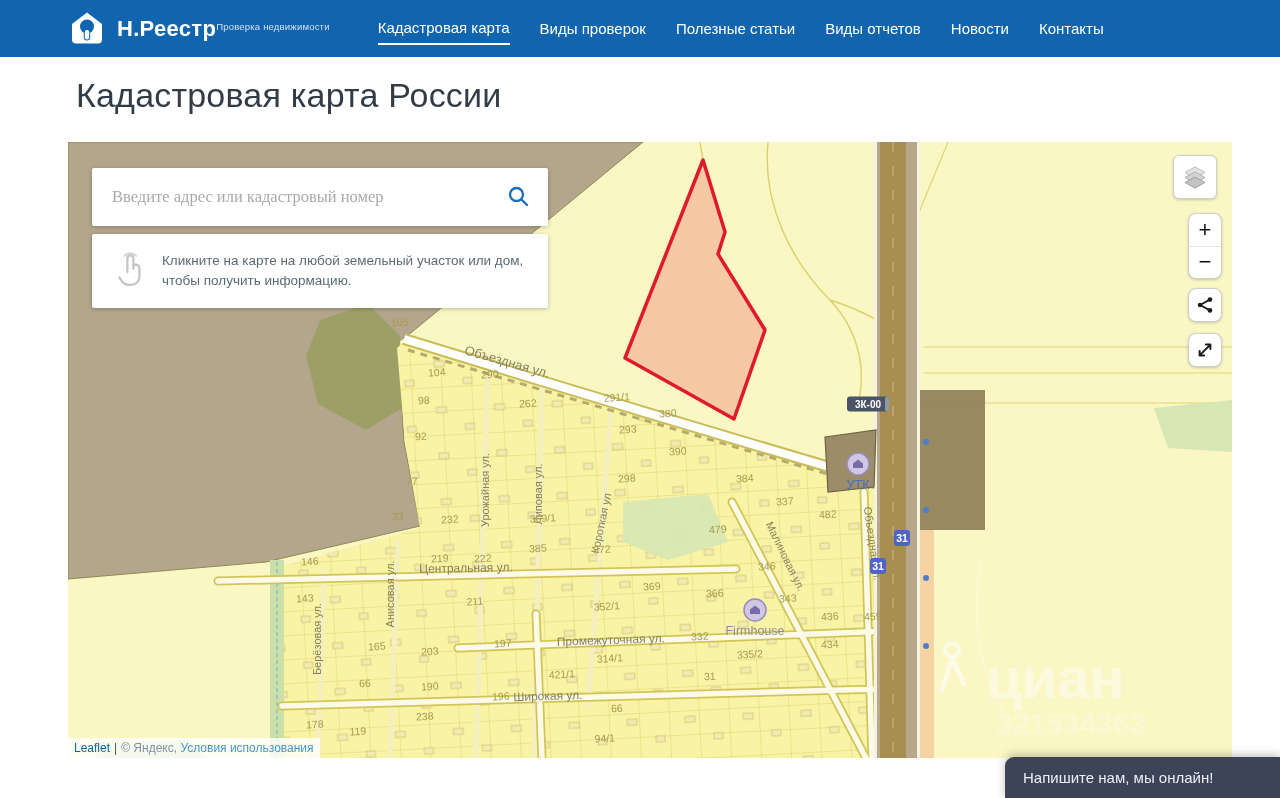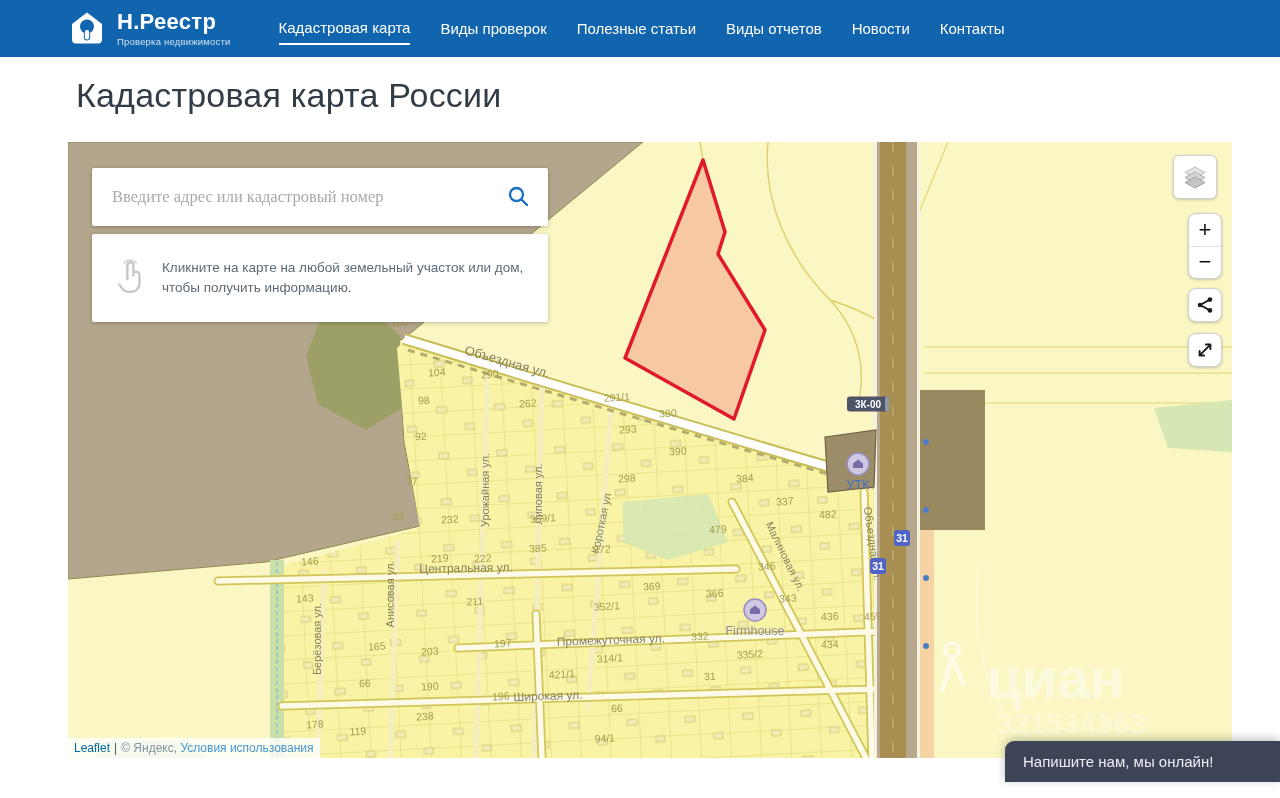--- a/index.html
+++ b/index.html
@@ -8,21 +8,21 @@
     background:#ffffff;font-family:"Liberation Sans",sans-serif;
   }
   
   .header{
     position:absolute;top:0;left:0;width:1280px;height:57px;
     background:#1164ae;display:flex;align-items:center;box-sizing:border-box;
     padding-left:68px;
   }
   .logo{display:flex;align-items:center;cursor:pointer}
   .logo-icon{width:38px;height:38px;margin-right:11px}
-  .logo-text{display:flex;flex-direction:column;line-height:1}
+  .logo-text{display:flex;flex-direction:row;line-height:1}
   .logo-title{color:#fff;font-size:22px;font-weight:bold;letter-spacing:.3px}
   .logo-sub{color:#cfe0f2;font-size:9.5px;margin-top:4px;letter-spacing:.2px}
   .nav{display:flex;margin-left:48px;gap:30px;align-items:center}
   .nav-item{color:#fff;font-size:15px;text-decoration:none;padding:6px 0;cursor:pointer}
   .nav-item.active{border-bottom:2px solid #fff;padding-bottom:7px}
   
   .page-title{
     position:absolute;top:68px;left:68px;margin:8px;
     font-size:34px;font-weight:500;color:#323c46;letter-spacing:.2px;
   }
@@ -38,21 +38,21 @@
     border-radius:2px;box-shadow:0 1px 4px rgba(0,0,0,.25);display:flex;align-items:center;
     box-sizing:border-box;padding:0 14px 0 18px;z-index:5;
   }
   .search-input{
     flex:1;border:none;outline:none;font-size:16.5px;color:#444;
     font-family:Liberation Serif, serif;background:transparent;
   }
   .search-input::placeholder{color:#a9a9a9}
   .search-btn{background:none;border:none;cursor:pointer;padding:4px}
   .hint-box{
-    position:absolute;top:92px;left:24px;width:456px;height:88px;background:#fff;
+    position:absolute;top:92px;left:24px;width:456px;height:74px;background:#fff;
     border-radius:2px;box-shadow:0 1px 4px rgba(0,0,0,.25);display:flex;align-items:center;
     box-sizing:border-box;padding:0 14px;z-index:5;
   }
   .hint-icon{flex:0 0 44px;margin-left:4px}
   .hint-text{font-size:13.5px;color:#5b6b78;line-height:1.45;margin-left:8px}
   
   .ctl{position:absolute;z-index:6;background:#fff;border:1px solid #cfcfcf;
        box-shadow:0 1px 3px rgba(0,0,0,.2);box-sizing:border-box;cursor:pointer;
        display:flex;align-items:center;justify-content:center}
   .ctl-layers{top:13px;right:15px;width:44px;height:44px;border-radius:6px}
@@ -68,21 +68,21 @@
     position:absolute;left:0;bottom:0;z-index:6;background:rgba(255,255,255,.8);
     font-size:12px;padding:3px 6px;color:#333;white-space:nowrap;
   }
   .attribution a{text-decoration:none;cursor:pointer}
   .attr-leaflet{color:#0369a1}
   .attr-sep{color:#555;margin:0 4px}
   .attr-yandex{color:#8494a5}
   .attr-terms{color:#4596d2}
   
   .chat{
-    position:absolute;right:0;bottom:16px;width:275px;height:41px;background:#3e4458;
+    position:absolute;right:0;bottom:0;width:275px;height:41px;background:#3e4458;
     border-top-left-radius:9px;display:flex;align-items:center;z-index:20;
     box-shadow:0 -2px 10px rgba(0,0,0,.25);cursor:pointer;
   }
   .chat-text{color:#eceef5;font-size:15px;margin-left:18px}
 </style>
 </head>
 <body>
 
 <div class="header">
   <div class="logo">

